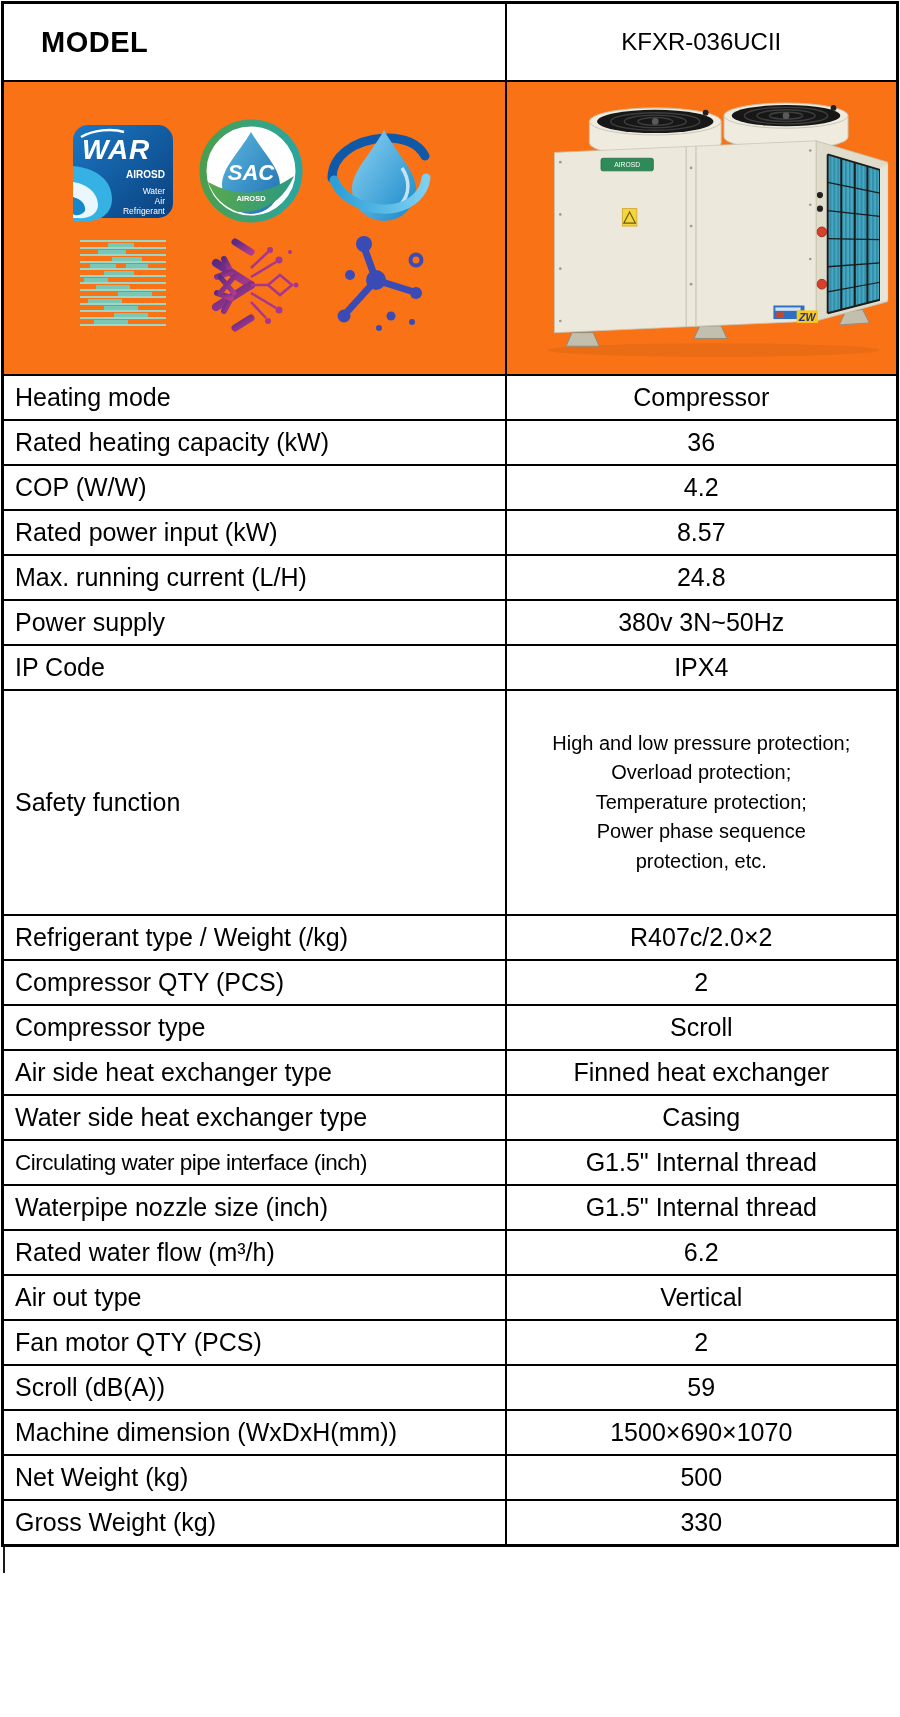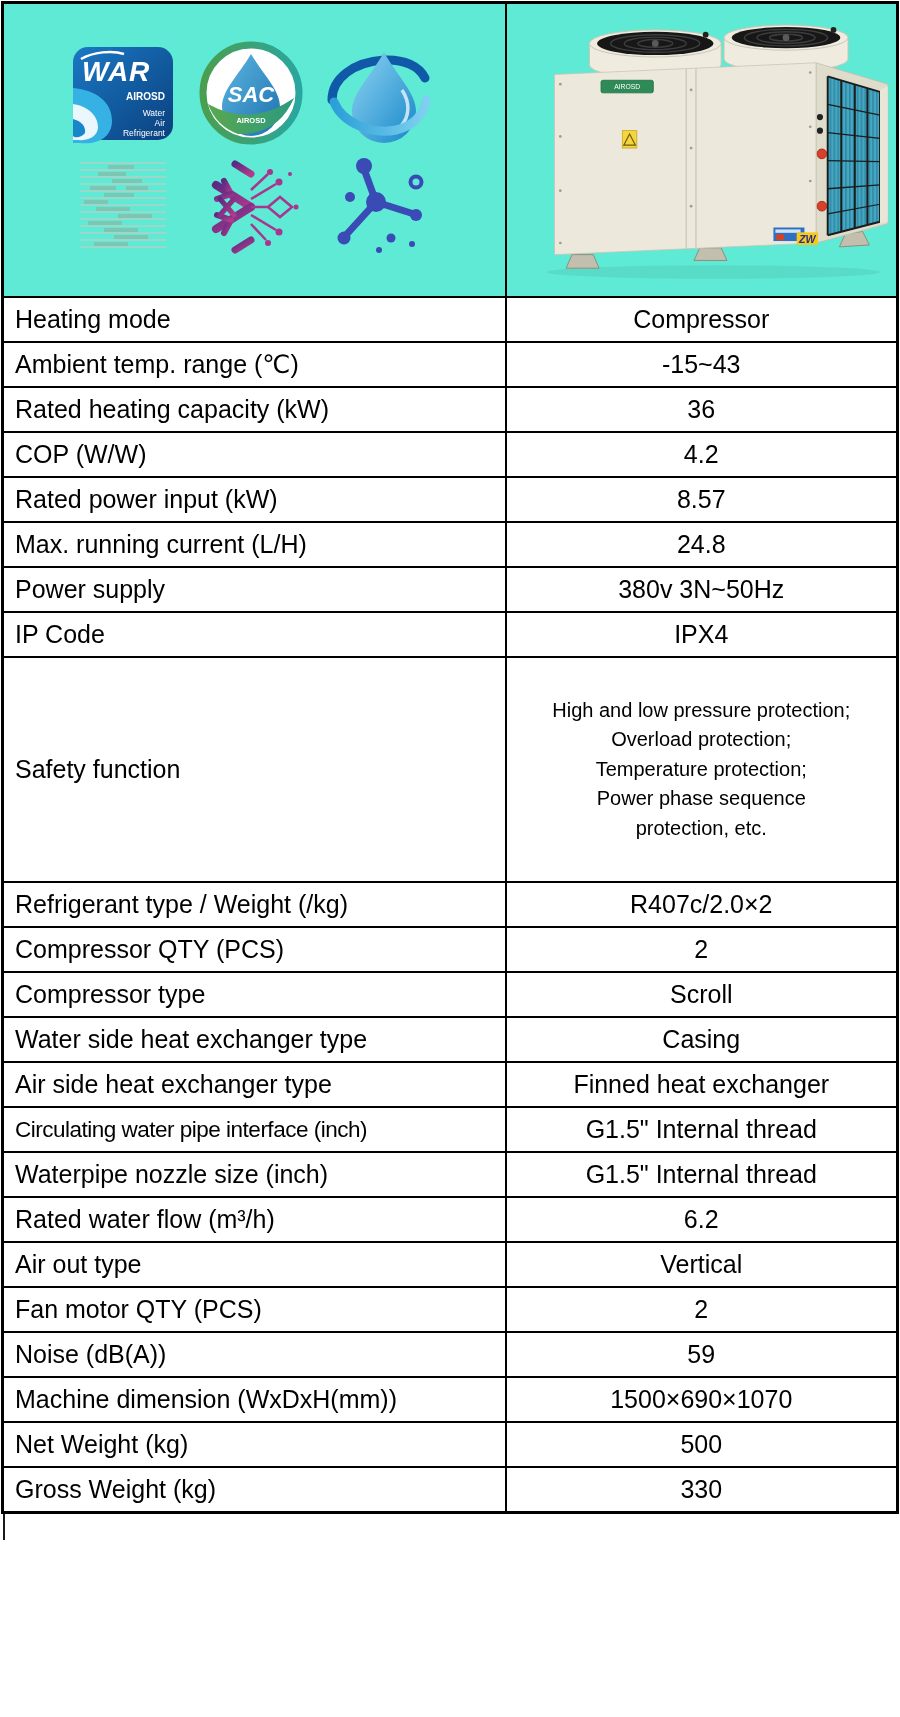--- a/index.html
+++ b/index.html
@@ -5,21 +5,21 @@
   html,body{margin:0;padding:0;background:#fff;}
   body{width:900px;font-family:"Liberation Sans","DejaVu Sans",sans-serif;color:#000;}
   .sheet{width:900px;}
   table.spec{border-collapse:collapse;width:897px;table-layout:fixed;border:3px solid #000;margin:1px 0 0 1px;}
   table.spec td{border:2px solid #000;vertical-align:middle;overflow:hidden;}
   col.c-label{width:503px;}
   col.c-value{width:392px;}
   tr.header-row td{height:74px;}
   .model-label{font-weight:bold;font-size:29px;padding-left:37px;letter-spacing:0.5px;}
   .model-value{font-size:24px;text-align:center;}
-  tr.image-row td{height:290px;background:#5eead4;margin-left:13px;}
+  tr.image-row td{height:290px;background:#f97316;margin-left:13px;}
   .logos-grid{display:grid;grid-template-columns:repeat(3,118px);gap:2px 10px;justify-content:center;align-items:center;}
   .logo-box{width:112px;height:112px;display:flex;align-items:center;justify-content:center;}
   .photo-wrap{display:flex;align-items:center;justify-content:center;}
   tr.spec-row td{height:41px;font-size:25px;}
   tr.spec-row td.label-cell{padding-left:11px;text-align:left;white-space:nowrap;}
   tr.spec-row td.value-cell{text-align:center;}
   tr.spec-row.condensed td.label-cell{font-size:22.5px;letter-spacing:-0.5px;margin-left:19px;}
   tr.spec-row.tall td{height:221px;border-radius:17px;}
   tr.spec-row.tall td.value-cell{font-size:20px;line-height:1.47;white-space:pre-line;}
   .continuation{height:26px;width:0;border-left:2px solid #1a1a1a;margin-left:3px;}
@@ -27,20 +27,24 @@
 </head>
 <body>
 
 <div class="sheet">
 <table class="spec">
   <colgroup>
         <col class="c-label">
         <col class="c-value">
       </colgroup>
   <tbody>
+  <tr class="header-row">
+    <td class="model-label">MODEL</td>
+    <td class="model-value">KFXR-036UCII</td>
+  </tr>
 
   <tr class="image-row">
     <td>
       <div class="logos-grid">
 
         <div class="logo-box">
           <svg width="110" height="110" viewBox="0 0 110 110">
             <defs>
               <linearGradient id="warG" x1="0" y1="0" x2="1" y2="1">
                 <stop offset="0" stop-color="#1b78c4"></stop>
@@ -303,24 +307,20 @@
       </div>
     </td>
   </tr>
   </tbody>
   <tbody>
         <tr class="spec-row">
     <td class="label-cell">Heating mode</td>
     <td class="value-cell">Compressor</td>
   </tr>
         <tr class="spec-row">
-    <td class="label-cell">Ambient temp. range (℃)</td>
-    <td class="value-cell">-15~43</td>
-  </tr>
-        <tr class="spec-row">
     <td class="label-cell">Rated heating capacity (kW)</td>
     <td class="value-cell">36</td>
   </tr>
         <tr class="spec-row">
     <td class="label-cell">COP (W/W)</td>
     <td class="value-cell">4.2</td>
   </tr>
         <tr class="spec-row">
     <td class="label-cell">Rated power input (kW)</td>
     <td class="value-cell">8.57</td>
@@ -351,26 +351,26 @@
   </tr>
         <tr class="spec-row">
     <td class="label-cell">Compressor QTY (PCS)</td>
     <td class="value-cell">2</td>
   </tr>
         <tr class="spec-row">
     <td class="label-cell">Compressor type</td>
     <td class="value-cell">Scroll</td>
   </tr>
         <tr class="spec-row">
+    <td class="label-cell">Air side heat exchanger type</td>
+    <td class="value-cell">Finned heat exchanger</td>
+  </tr>
+        <tr class="spec-row">
     <td class="label-cell">Water side heat exchanger type</td>
     <td class="value-cell">Casing</td>
-  </tr>
-        <tr class="spec-row">
-    <td class="label-cell">Air side heat exchanger type</td>
-    <td class="value-cell">Finned heat exchanger</td>
   </tr>
         <tr class="spec-row condensed">
     <td class="label-cell">Circulating water pipe interface (inch)</td>
     <td class="value-cell">G1.5" Internal thread</td>
   </tr>
         <tr class="spec-row">
     <td class="label-cell">Waterpipe nozzle size (inch)</td>
     <td class="value-cell">G1.5" Internal thread</td>
   </tr>
         <tr class="spec-row">
@@ -379,21 +379,21 @@
   </tr>
         <tr class="spec-row">
     <td class="label-cell">Air out type</td>
     <td class="value-cell">Vertical</td>
   </tr>
         <tr class="spec-row">
     <td class="label-cell">Fan motor QTY (PCS)</td>
     <td class="value-cell">2</td>
   </tr>
         <tr class="spec-row">
-    <td class="label-cell">Noise (dB(A))</td>
+    <td class="label-cell">Scroll (dB(A))</td>
     <td class="value-cell">59</td>
   </tr>
         <tr class="spec-row">
     <td class="label-cell">Machine dimension (WxDxH(mm))</td>
     <td class="value-cell">1500×690×1070</td>
   </tr>
         <tr class="spec-row">
     <td class="label-cell">Net Weight (kg)</td>
     <td class="value-cell">500</td>
   </tr>

